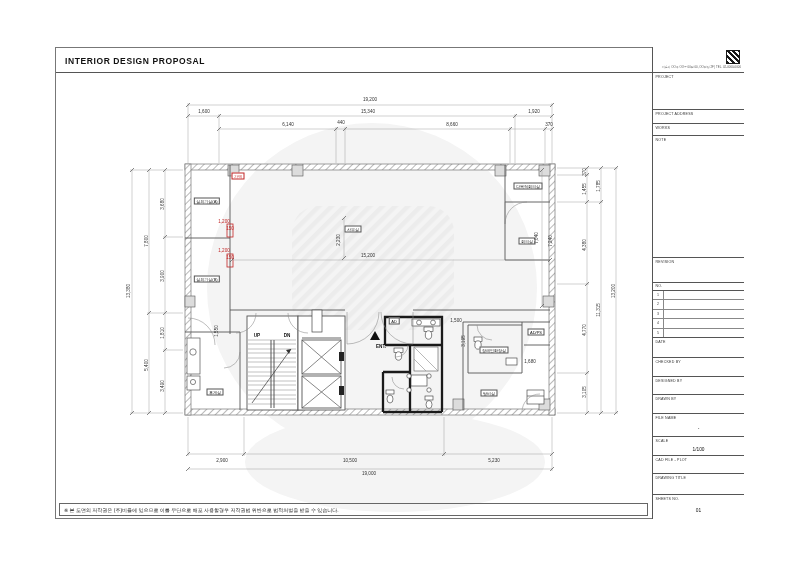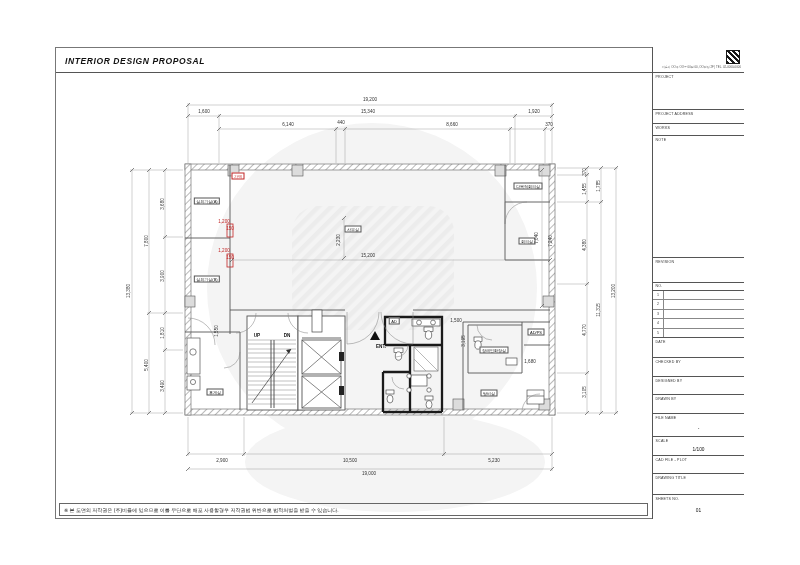--- a/index.html
+++ b/index.html
@@ -37,21 +37,21 @@
         box-sizing:border-box;display:flex;align-items:center;padding-left:4px;
         font-size:5px;color:#111;white-space:nowrap;}
 </style>
 </head>
 <body>
 
 <div class="sheet">
 
   <div class="pborder"></div>
   <div class="titlestrip"></div>
-  <div class="maintitle" style="left:65px;top:56px;font-style:italic;">INTERIOR DESIGN PROPOSAL</div>
+  <div class="maintitle" style="left:65px;top:56px;">INTERIOR DESIGN PROPOSAL</div>
 
   <svg class="plan" width="800" height="565" viewBox="0 0 800 565">
     <defs>
       <pattern id="wh" width="5" height="5" patternUnits="userSpaceOnUse" patternTransform="rotate(45)">
         <rect width="5" height="5" fill="#fff"></rect>
         <line x1="0" y1="0" x2="0" y2="5" stroke="#9a9a9a" stroke-width="1.4"></line>
       </pattern>
       <pattern id="wm" width="9" height="9" patternUnits="userSpaceOnUse" patternTransform="rotate(45)">
         <rect width="4.5" height="9" fill="#ececec"></rect>
       </pattern>

